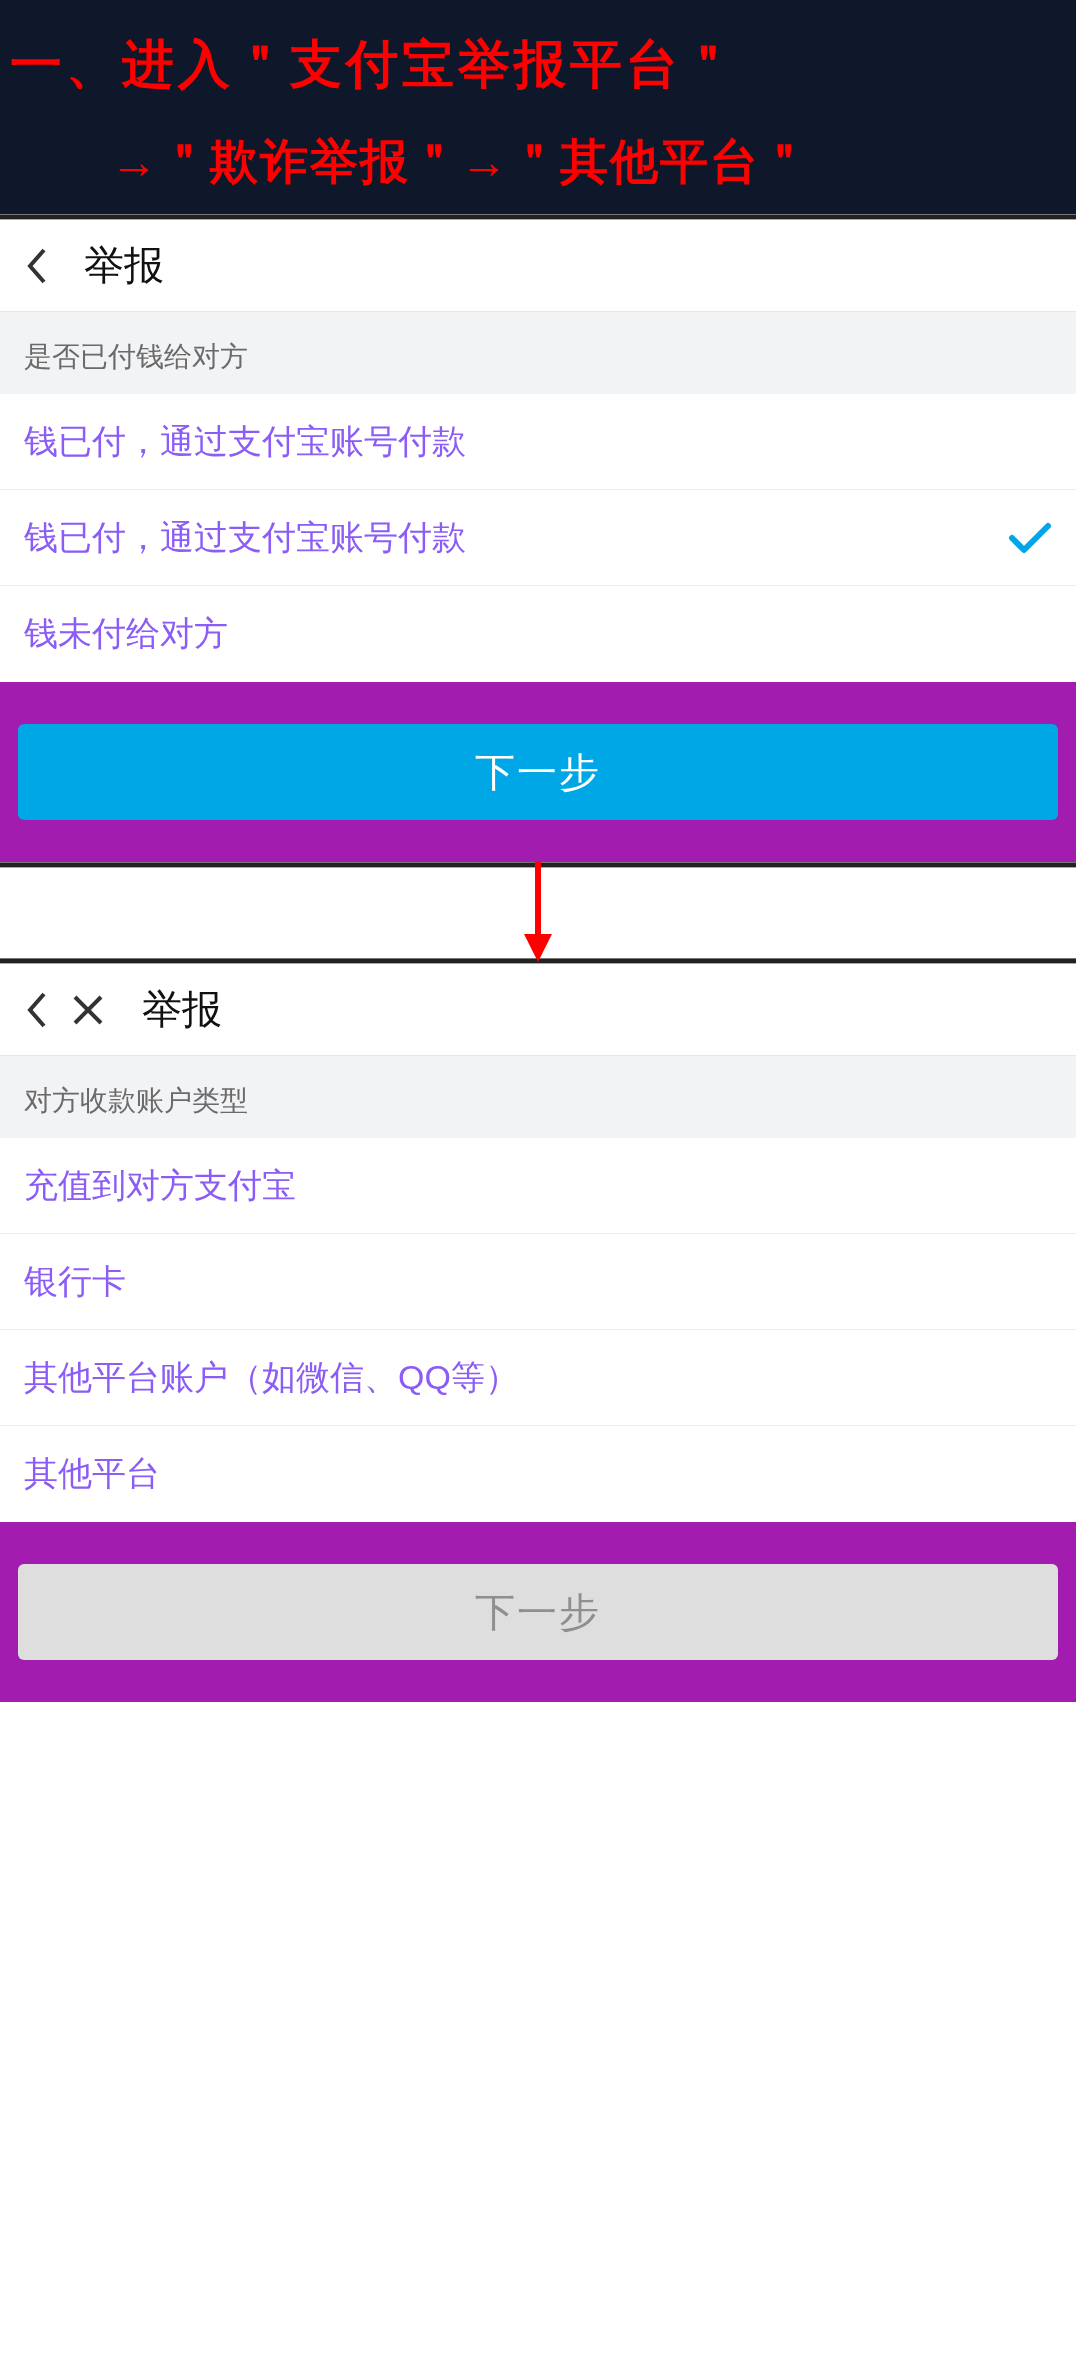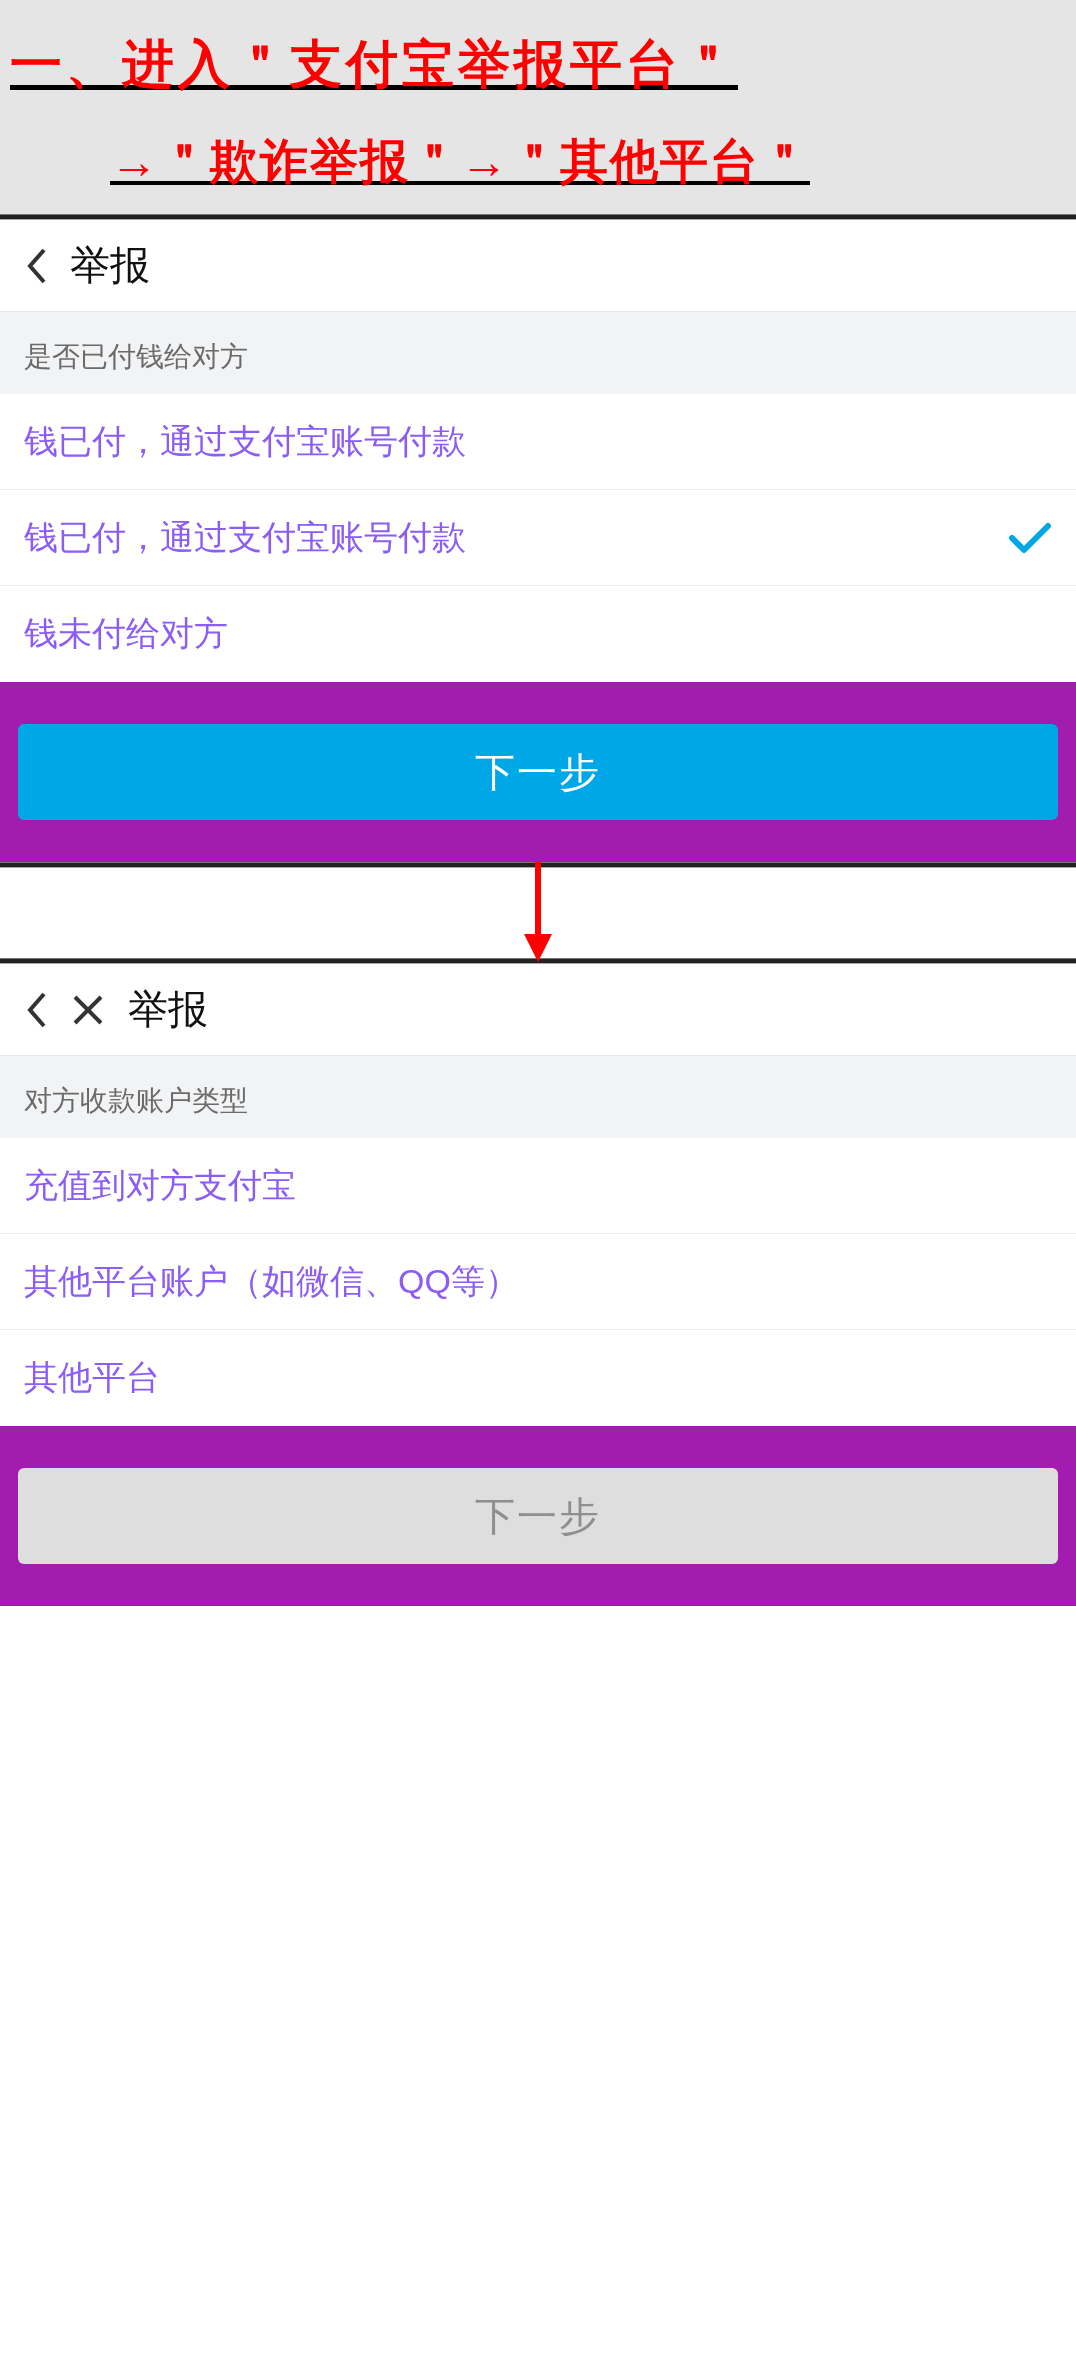--- a/index.html
+++ b/index.html
@@ -4,22 +4,21 @@
 <style>
   * { box-sizing: border-box; margin: 0; padding: 0; }
   body {
     width: 1076px;
     font-family: -apple-system, "PingFang SC", "Helvetica Neue", Arial, sans-serif;
     background: #ffffff;
     overflow-x: hidden;
   }
   .instruction-block {
     padding: 30px 10px 20px 10px;
-    background: #e5e5e5;
-    text-decoration: underline;
+    background: #0f172a;
   }
   .instruction-line-1 {
     color: #ff0000;
     font-size: 52px;
     font-weight: 700;
     letter-spacing: 4px;
   }
   .instruction-line-2 {
     color: #ff0000;
     font-size: 48px;
@@ -45,20 +44,21 @@
     height: 92px;
     padding: 0 24px;
     gap: 22px;
     border-bottom: 1px solid #e6e6e6;
   }
   .back-icon svg, .close-icon svg { display: block; }
   .title-text {
     font-size: 40px;
     color: #111;
     font-weight: 500;
+    margin-left: 14px;
   }
   .section-label {
     font-size: 28px;
     color: #6a6a6a;
     padding: 26px 24px 18px 24px;
     background: #f2f3f5;
   }
   .options {
     background: #ffffff;
   }
@@ -181,20 +181,23 @@
     <span class="title-text">举报</span>
   </div>
 
   <div class="section-label">对方收款账户类型</div>
 
   <div class="options">
     <div class="option-row">
       <span>充值到对方支付宝</span>
     </div>
     <div class="option-row">
+      <span>银行卡</span>
+    </div>
+    <div class="option-row">
       <span>其他平台账户（如微信、QQ等）</span>
     </div>
     <div class="option-row">
       <span>其他平台</span>
     </div>
   </div>
 
   <div class="button-area">
     <button class="disabled-btn">下一步</button>
   </div>

